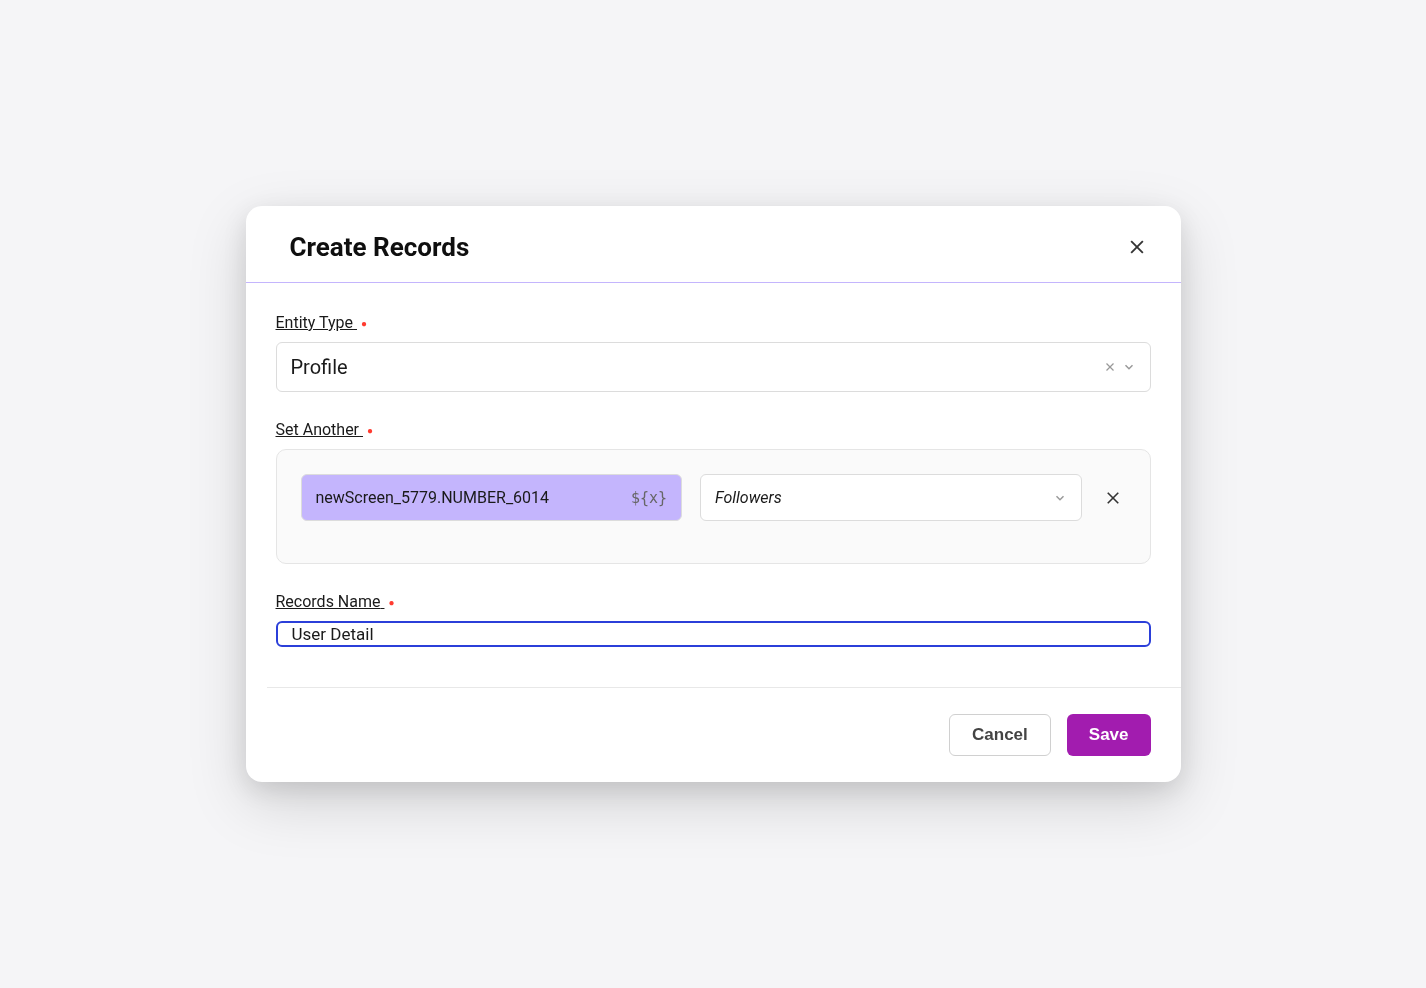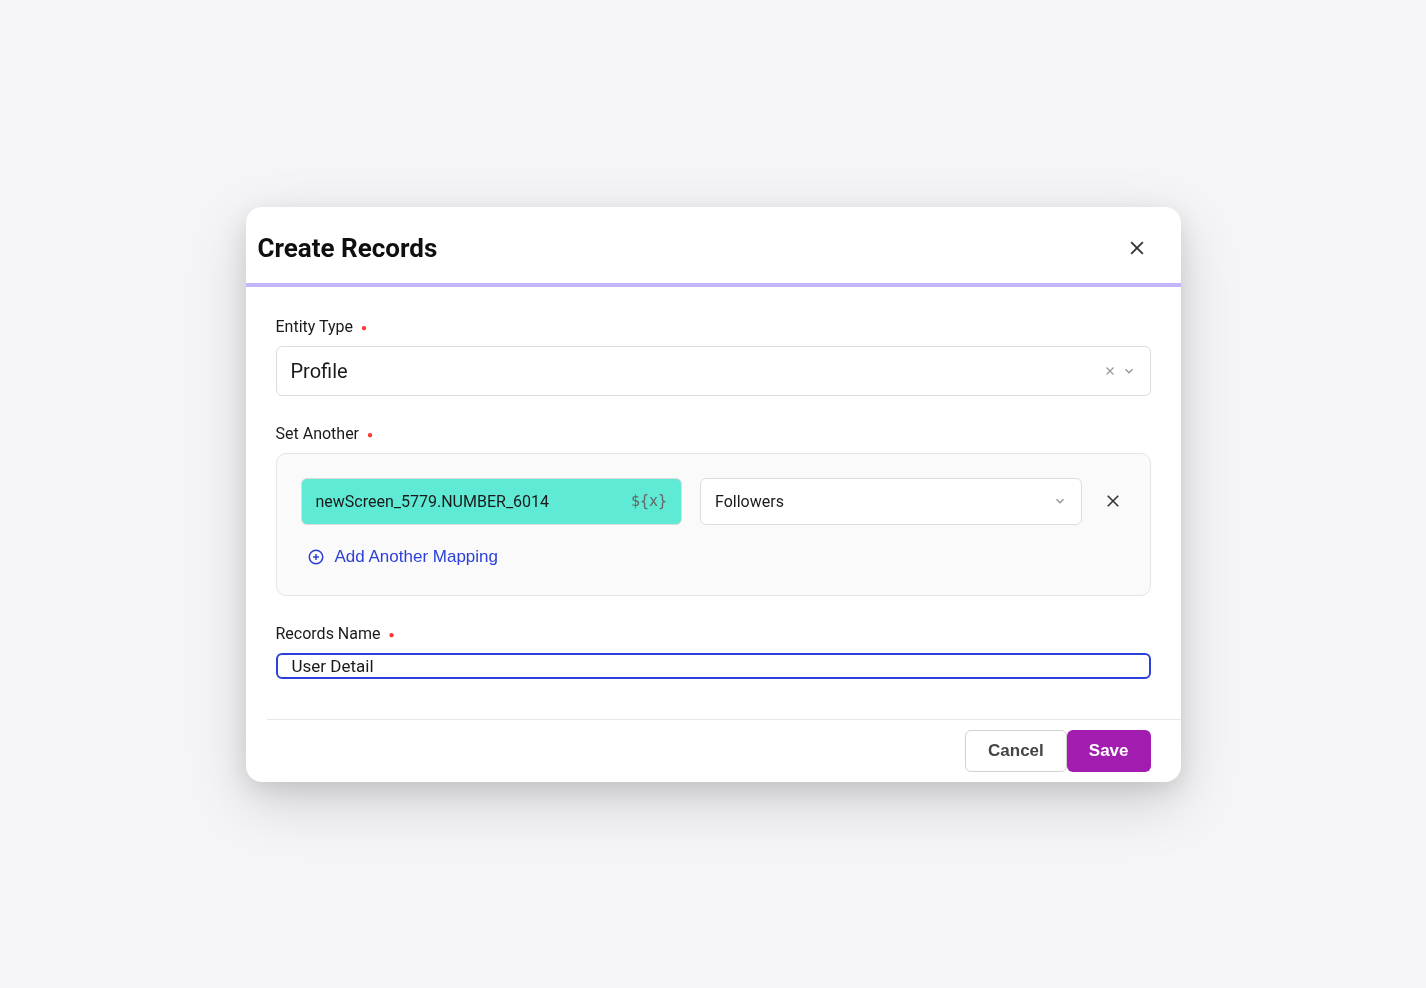--- a/index.html
+++ b/index.html
@@ -23,22 +23,22 @@
       border-radius: 16px;
       width: 935px;
       box-shadow: 0 20px 60px rgba(0,0,0,0.15), 0 8px 24px rgba(0,0,0,0.1);
       overflow: hidden;
     }
     
     .modal-header {
       display: flex;
       align-items: center;
       justify-content: space-between;
-      padding: 26px 30px 20px 12px;
-      border-bottom: 4px solid #c4b5fd;
+      padding: 26px 30px 20px 44px;
+      border-bottom: 1px solid #c4b5fd;
     }
     
     .modal-title {
       font-size: 26px;
       font-weight: 700;
       color: #0f0f0f;
     }
     
     .close-btn {
       background: none;
@@ -62,20 +62,21 @@
     
     .form-group {
       margin-bottom: 28px;
     }
     
     .form-label {
       font-size: 16px;
       color: #1a1a1a;
       margin-bottom: 10px;
       display: inline-block;
+      text-decoration: underline;
     }
     
     .required-indicator {
       color: #ff3b30;
       font-size: 10px;
       margin-left: 4px;
       vertical-align: middle;
       display: inline-block;
     }
     
@@ -139,21 +140,21 @@
       margin-bottom: 18px;
     }
     
     .mapping-input-wrapper {
       flex: 1;
       border: 1px solid #dcdcdc;
       border-radius: 6px;
       display: flex;
       align-items: center;
       padding: 13px 14px;
-      background: #5eead4;
+      background: #c4b5fd;
     }
     
     .mapping-input-value {
       flex: 1;
       font-size: 16px;
       color: #1a1a1a;
     }
     
     .var-indicator {
       font-size: 15px;
@@ -168,20 +169,21 @@
       display: flex;
       align-items: center;
       padding: 13px 14px;
       background: #fff;
     }
     
     .mapping-select-value {
       flex: 1;
       font-size: 16px;
       color: #1a1a1a;
+      font-style: italic;
     }
     
     .mapping-remove {
       background: none;
       border: none;
       cursor: pointer;
       color: #333;
       display: flex;
       align-items: center;
       padding: 4px;
@@ -216,24 +218,24 @@
       border-radius: 6px;
       padding: 1px 14px;
       font-size: 17px;
       color: #1a1a1a;
       outline: none;
       font-family: inherit;
     }
     
     .modal-footer {
       border-top: 1px solid #e8e8e8;
-      padding: 10px 30px;
+      padding: 26px 30px;
       display: flex;
       justify-content: flex-end;
-      gap: 0;
+      gap: 16px;
       margin-left: 21px;
     }
     
     .btn {
       padding: 10px 22px;
       border-radius: 6px;
       font-size: 17px;
       font-weight: 600;
       cursor: pointer;
       border: none;
@@ -311,28 +313,20 @@
             </span>
           </div>
           <button class="mapping-remove">
             <svg viewBox="0 0 24 24" fill="none" stroke="currentColor" stroke-width="2.2">
               <line x1="5" y1="5" x2="19" y2="19"></line>
               <line x1="19" y1="5" x2="5" y2="19"></line>
             </svg>
           </button>
         </div>
 
-        <button class="add-mapping-btn">
-          <svg viewBox="0 0 24 24" fill="none" stroke="currentColor" stroke-width="2">
-            <circle cx="12" cy="12" r="9"></circle>
-            <line x1="12" y1="8" x2="12" y2="16"></line>
-            <line x1="8" y1="12" x2="16" y2="12"></line>
-          </svg>
-          <span>Add Another Mapping</span>
-        </button>
 
       </div>
     </div>
 
     <div class="form-group" style="margin-bottom: 0;">
       <label class="form-label">
         <span>Records Name</span>
         <span class="required-indicator">●</span>
       </label>
       <input type="text" class="text-input" value="User Detail" style="">

